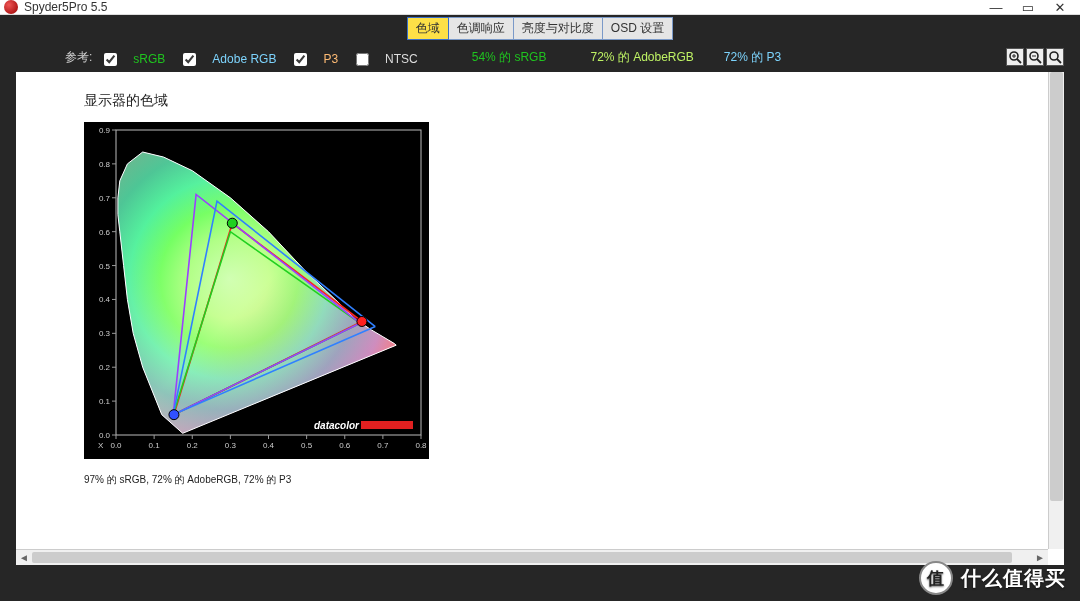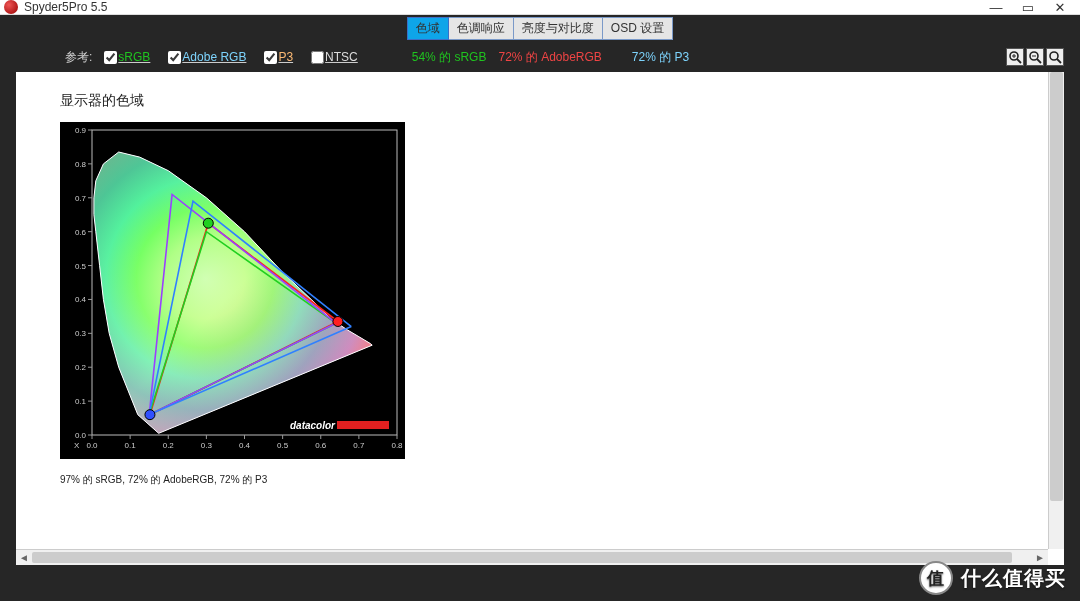--- a/index.html
+++ b/index.html
@@ -4,39 +4,39 @@
 <style>
   * { box-sizing: border-box; margin: 0; padding: 0; }
   html, body { width: 1080px; height: 608px; font-family: "Microsoft YaHei", Arial, sans-serif; overflow: hidden; background: #fff; }
   .titlebar { height: 15px; background: #fff; display: flex; align-items: center; padding: 0 4px; font-size: 12px; color: #333; border-bottom: 1px solid #ddd; }
   .titlebar .app-icon { width: 14px; height: 14px; border-radius: 50%; background: radial-gradient(circle at 35% 35%, #e55, #900); margin-right: 6px; }
   .titlebar .title { flex: 1; }
   .titlebar .winbtn { width: 32px; text-align: center; font-size: 13px; color: #333; cursor: default; }
   .app-body { background: #262626; height: 586px; display: flex; flex-direction: column; position: relative; }
   .tabbar { display: flex; justify-content: center; padding-top: 2px; }
   .tabbar .tab { font-size: 12px; padding: 2px 8px; background: #e5e5e5; border: 1px solid #7a99c8; color: #333; margin: 0; cursor: default; }
-  .tabbar .tab.active { background: #0ea5e9; border: 1px solid #3a6fc8; }
+  .tabbar .tab.active { background: #fde047; border: 1px solid #3a6fc8; }
   .tabbar .tab + .tab { border-left: none; }
-  .toolbar { display: flex; align-items: center; padding: 8px 16px 4px 65px; font-size: 12px; color: #ccc; gap: 8px; }
+  .toolbar { display: flex; align-items: flex-end; padding: 8px 16px 4px 65px; font-size: 12px; color: #ccc; gap: 8px; }
   .toolbar .ref-label { color: #ccc; margin-right: 4px; }
-  .toolbar label { display: flex; align-items: center; gap: 1px; margin-right: 10px; text-decoration: underline; }
+  .toolbar label { display: flex; align-items: center; gap: 16px; margin-right: 10px; }
   .toolbar input[type=checkbox] { width: 13px; height: 13px; accent-color: #fff; }
   .toolbar .srgb { color: #1fc41f; }
   .toolbar .argb { color: #7dd3fc; }
   .toolbar .p3 { color: #fdba74; }
   .toolbar .ntsc { color: #ddd; }
   .toolbar .spacer1 { width: 28px; }
   .toolbar .r-srgb { color: #1fc41f; }
-  .toolbar .r-argb { color: #ef4444; margin-left: 4px; }
+  .toolbar .r-argb { color: #bef264; margin-left: 36px; }
   .toolbar .r-p3 { color: #7dd3fc; margin-left: 22px; }
   .toolbar .rightbtns { margin-left: auto; display: flex; gap: 2px; }
   .toolbar .zbtn { width: 18px; height: 18px; border: 1px solid #555; background: #eee; display: flex; align-items: center; justify-content: center; font-size: 12px; color: #222; cursor: default; }
   .content-wrap { flex: 1; padding: 2px 16px 0 16px; display: flex; flex-direction: column; min-height: 0; }
   .white-panel { background: #fff; flex: 1; position: relative; overflow: hidden; }
-  .white-inner { position: absolute; inset: 0; overflow: hidden; padding: 20px 55px 0 44px; }
+  .white-inner { position: absolute; inset: 0; overflow: hidden; padding: 20px 55px 0 68px; }
   .panel-title { font-size: 14px; color: #222; margin-bottom: 12px; }
   .chart-box { width: 345px; height: 337px; background: #000; position: relative; }
   .chart-box svg { position: absolute; inset: 0; }
   .caption { font-size: 10px; color: #222; margin-top: 14px; }
   .vscroll { position: absolute; right: 0; top: 0; width: 16px; height: calc(100% - 16px); background: #f0f0f0; border-left: 1px solid #ccc; }
   .vscroll .thumb { position: absolute; left: 1px; right: 1px; top: 0; height: 90%; background: #ccc; border-radius: 2px; }
   .hscroll { position: absolute; left: 0; right: 16px; bottom: 0; height: 16px; background: #f0f0f0; border-top: 1px solid #ccc; display:flex; align-items:center; }
   .hscroll .arrow { width:16px; text-align:center; font-size:10px; color:#666; }
   .hscroll .track { flex:1; position:relative; height:100%; }
   .hscroll .thumb { position:absolute; top:2px; bottom:2px; left:0; width:98%; background:#ccc; border-radius:2px; }

